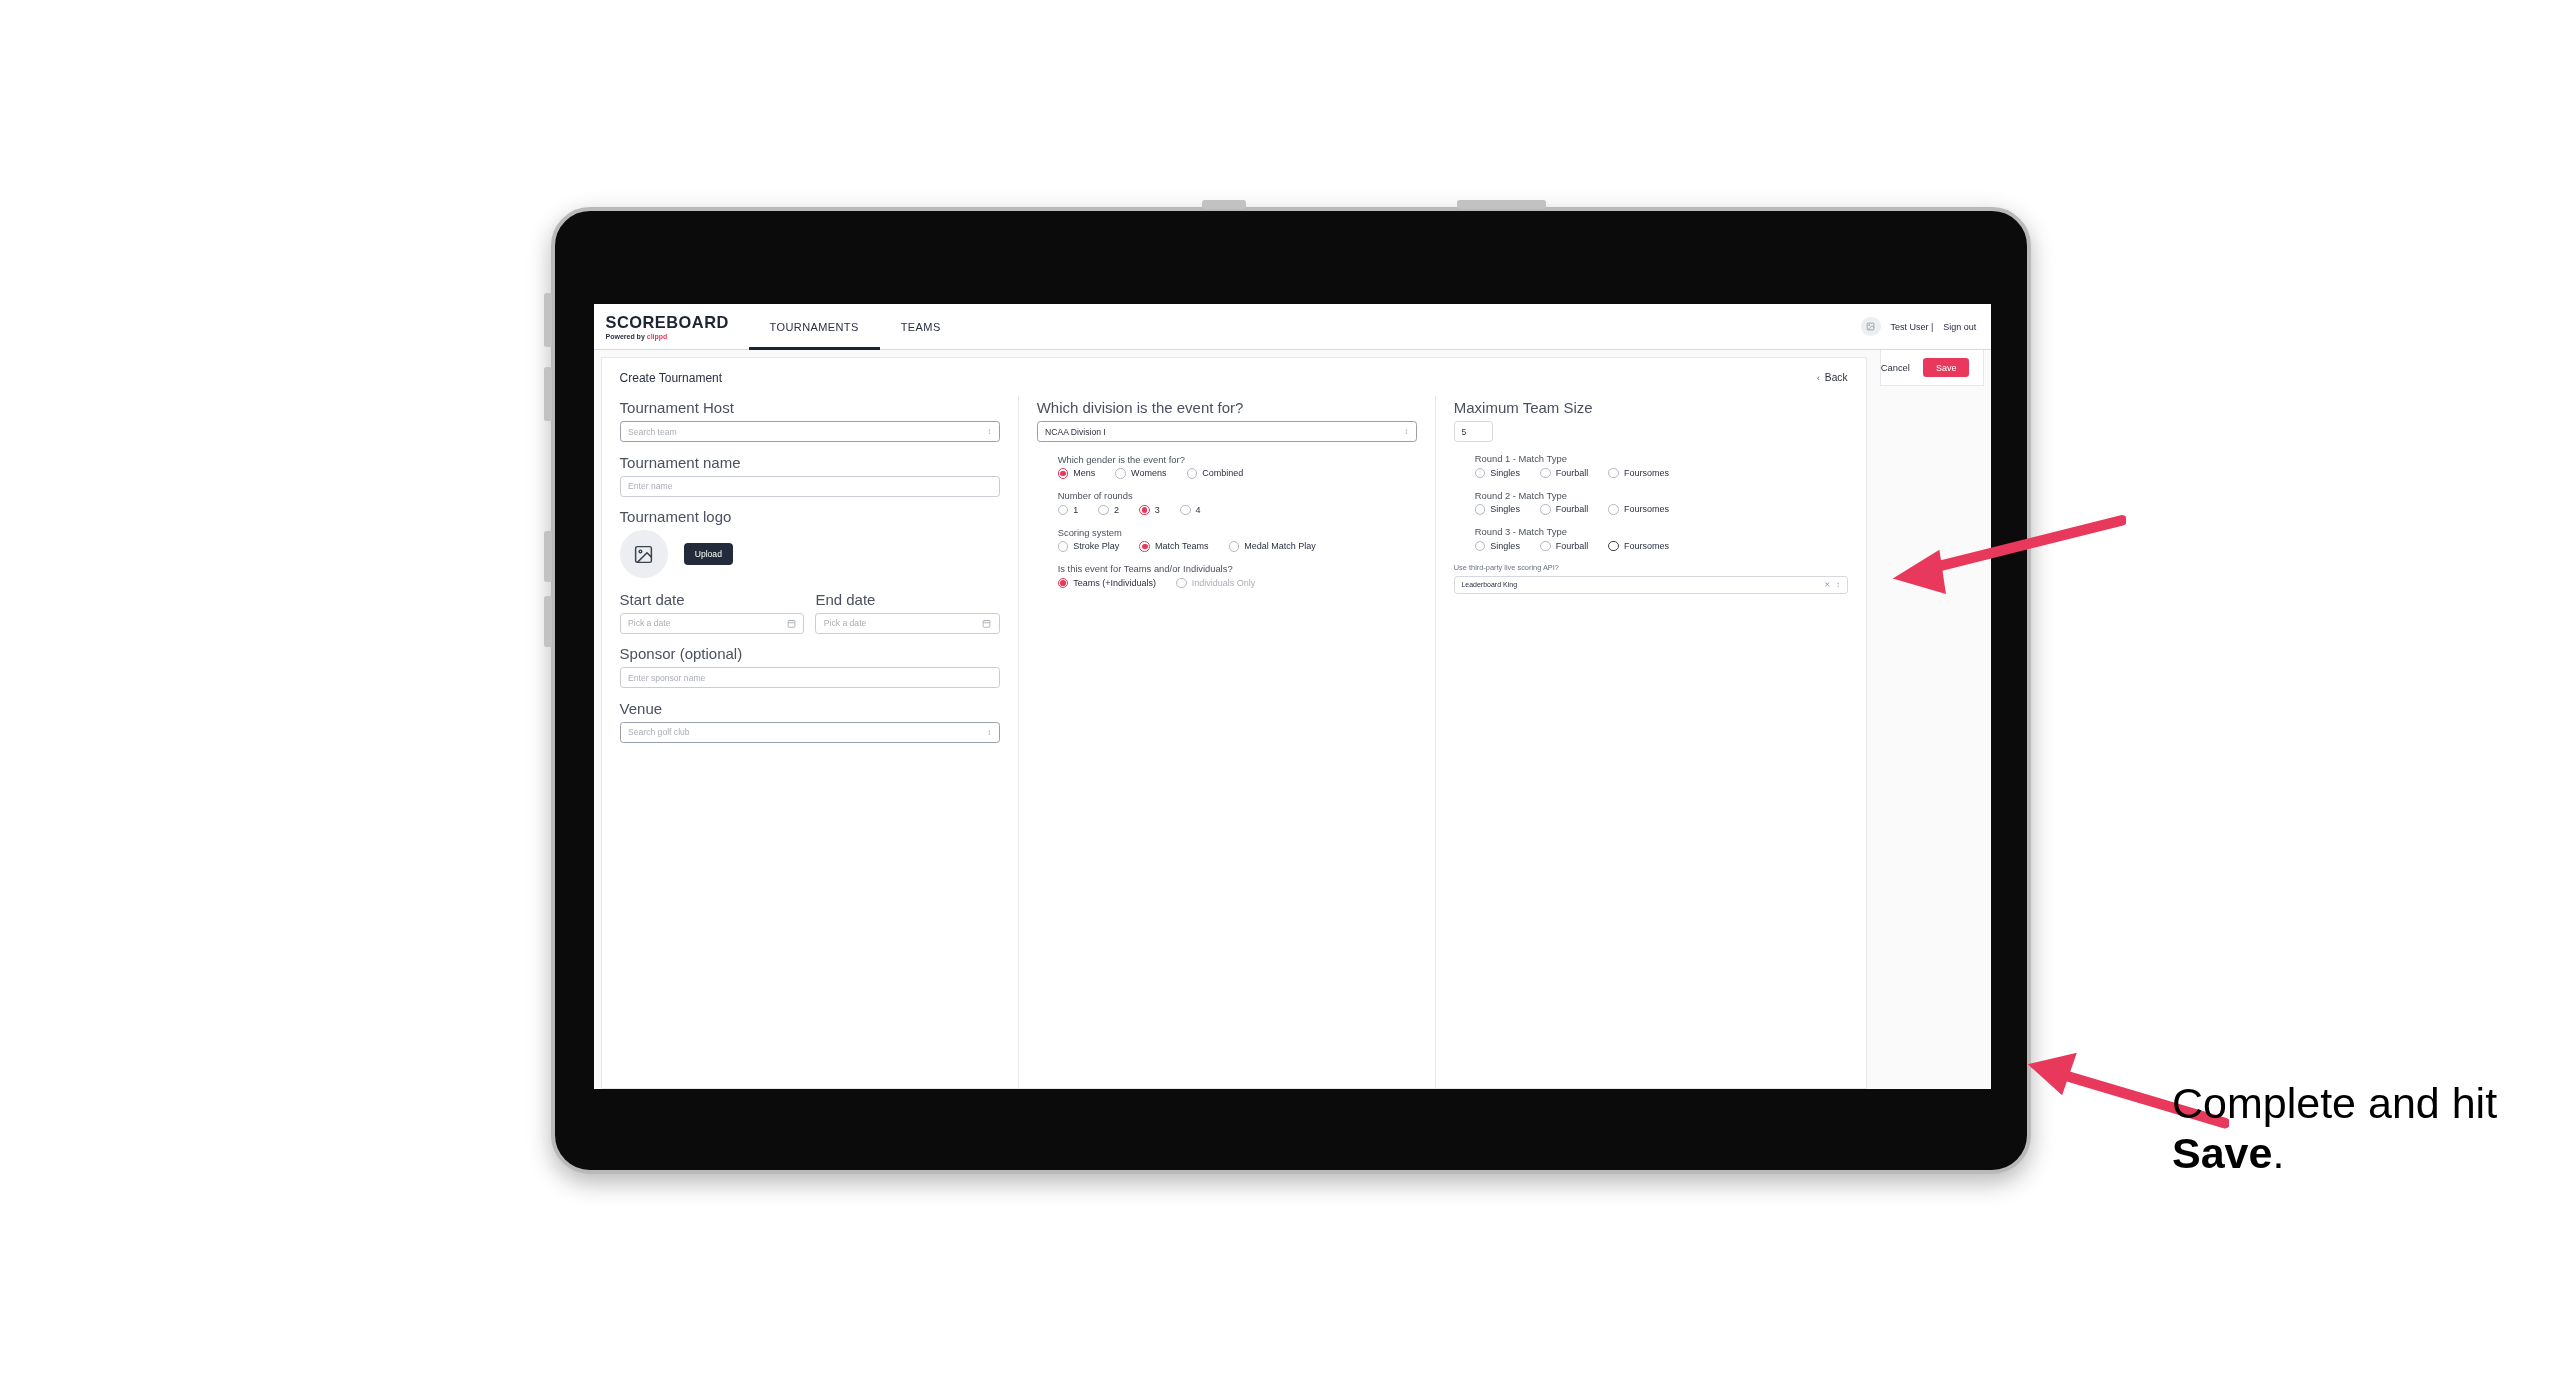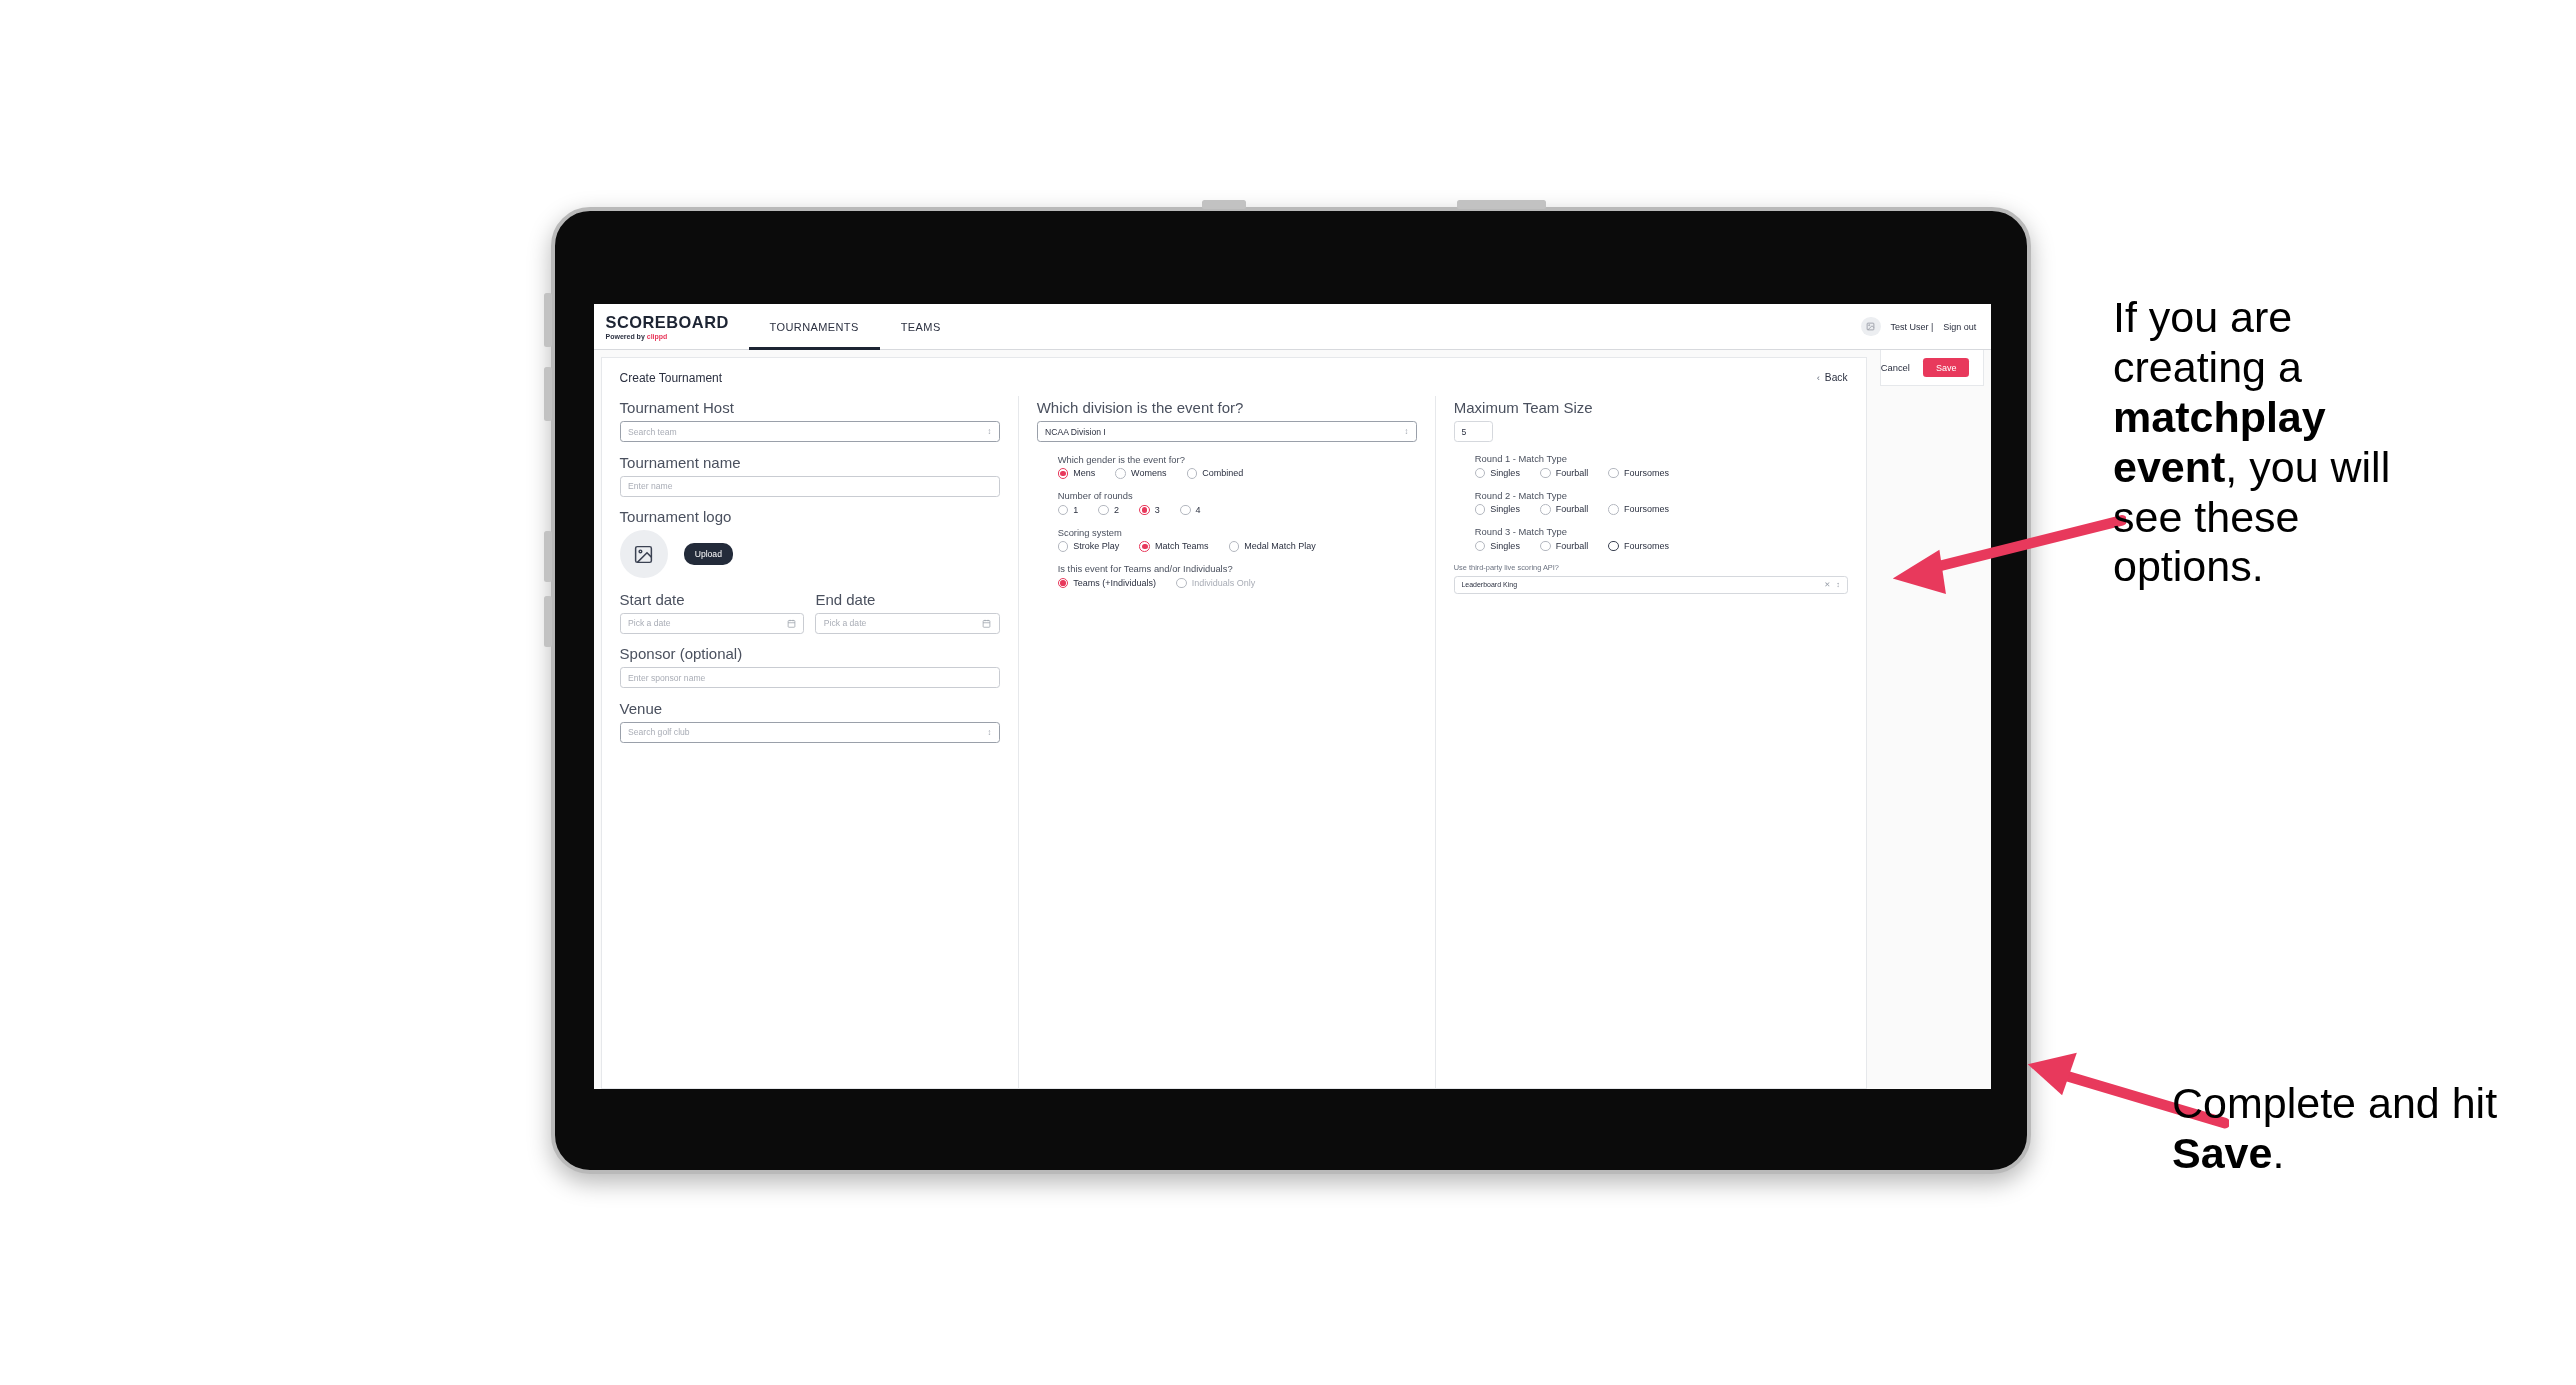--- a/index.html
+++ b/index.html
@@ -100,21 +100,21 @@
   .ctrl .ph { color:#a9adb6; }
   .ctrl .right-ic { margin-left:auto; color:#9aa0aa; font-size:8.2px; display:flex; gap:5.7px; align-items:center; }
 
   
   .logo-row { display:flex; align-items:center; gap: 16.4px; margin: 3.3px 0 13px 0; }
   .logo-circle {
     width: 48px; height: 48px; border-radius:50%; background:#eceef1;
     display:flex; align-items:center; justify-content:center;
   }
   .upload-btn {
-    background:#232b3a; color:#fff; font-size:8.6px; border-radius:10px;
+    background:#232b3a; color:#fff; font-size:8.6px; border-radius:4px;
     padding: 5.7px 10.7px; cursor:pointer;
   }
   .date-row { display:flex; gap: 11.5px; }
   .date-row .field { flex:1; margin-bottom: 11.5px; }
 
   
   .radio-row { display:flex; align-items:center; gap: 12px; flex-wrap:wrap; margin-top: 2.5px; }
   .radio-item { display:flex; align-items:center; gap:4.9px; margin-right: 8.2px; cursor:pointer; }
   .radio {
     width: 10.7px; height:10.7px; border-radius:50%; border:1.2px solid #b4b8c0;
@@ -463,22 +463,19 @@
   <svg class="arrow" style="left:1815px; top:502px;" width="311" height="107" viewBox="0 0 380 130">
     <path d="M375 22 L120 86" stroke="#e8395c" stroke-width="13" fill="none" stroke-linecap="round"></path>
     <path d="M95 93 L152 58 L160 112 Z" fill="#e8395c"></path>
   </svg>
 
   <svg class="arrow" style="left:1959px; top:1041px;" width="270" height="107" viewBox="0 0 330 130">
     <path d="M325 100 L110 36" stroke="#e8395c" stroke-width="13" fill="none" stroke-linecap="round"></path>
     <path d="M84 28 L144 14 L126 66 Z" fill="#e8395c"></path>
   </svg>
 
-  <div class="anno anno-1">
-    <span>If you are creating a </span><b>matchplay event</b><span>, you will see these options.</span>
-  </div>
 
   <div class="anno anno-2">
     <span>Complete and hit </span><b>Save</b><span>.</span>
   </div>
 
 </div>
 
 
 </body></html>

